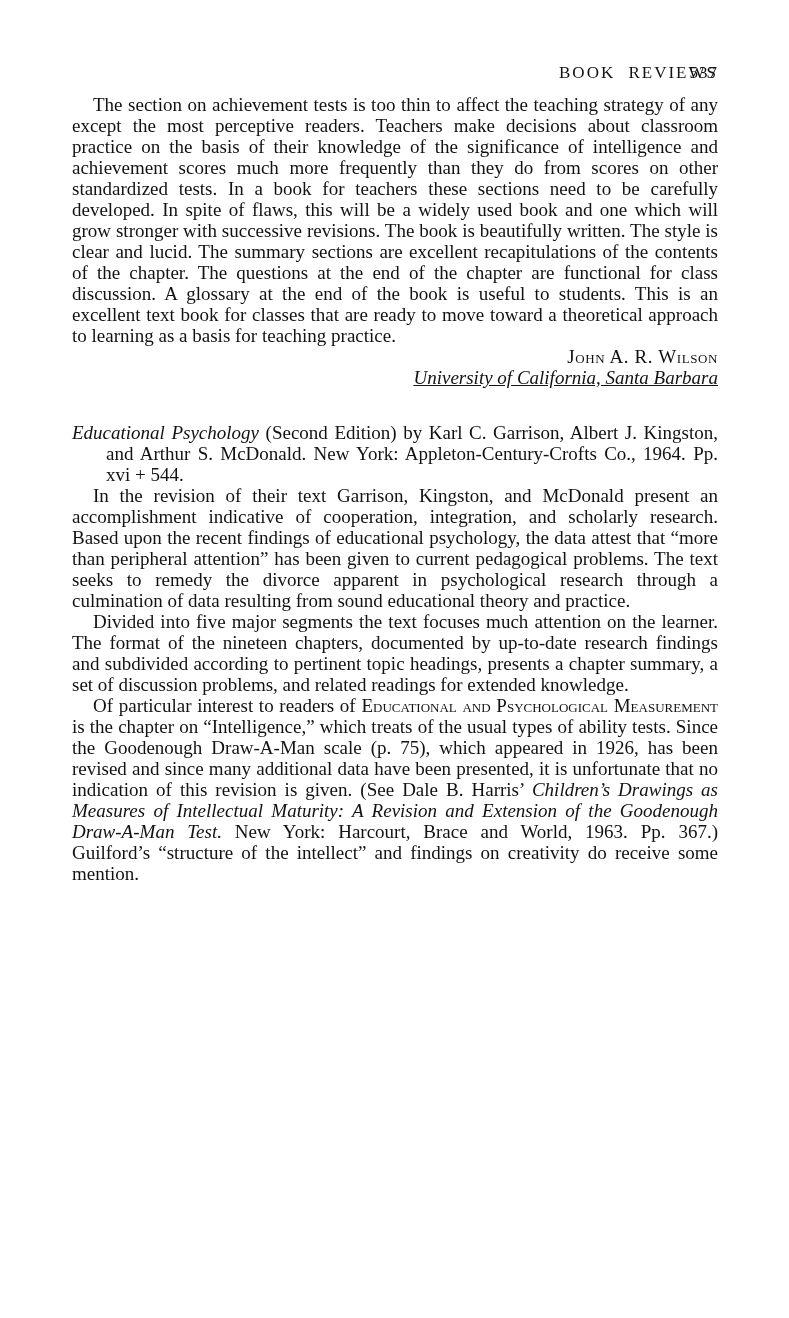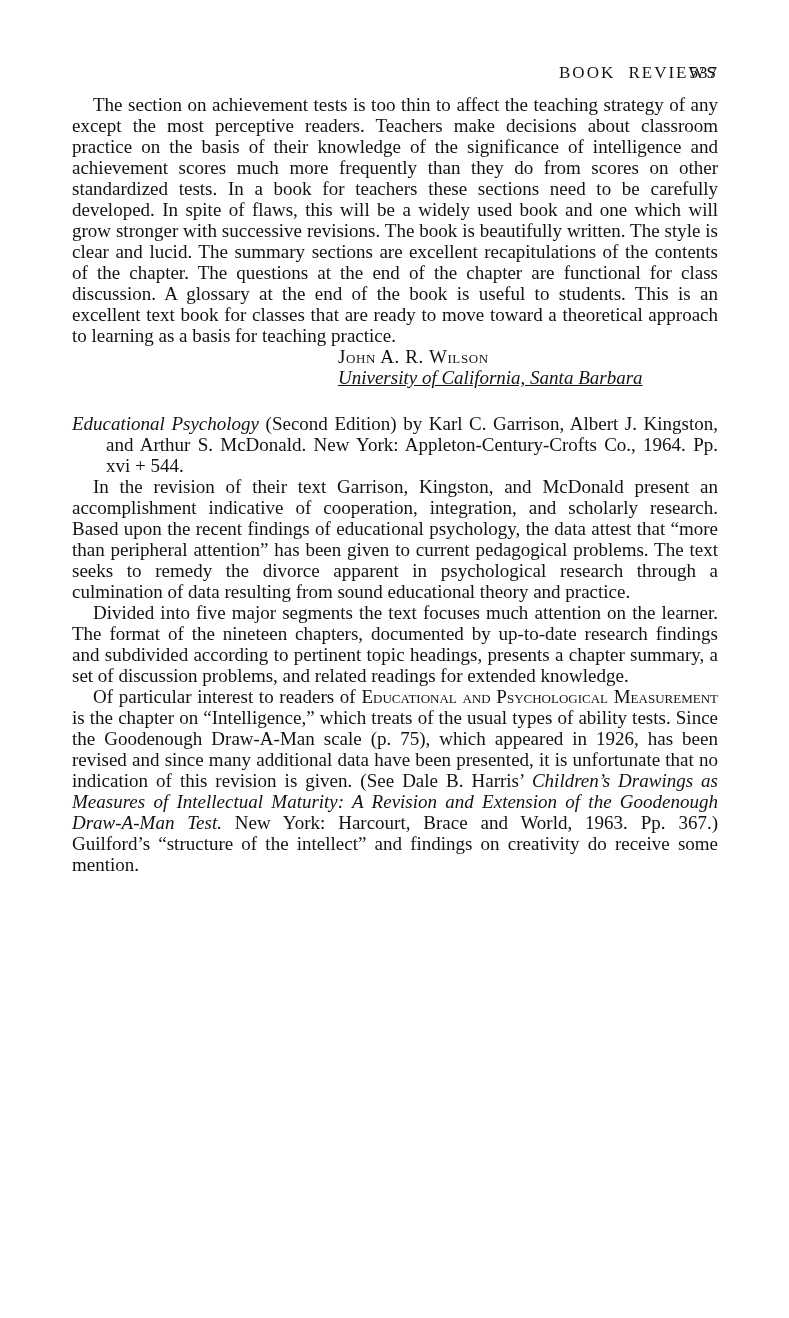--- a/index.html
+++ b/index.html
@@ -47,32 +47,32 @@
     text-align: justify;
   }
   .body-copy p {
     margin: 0;
   }
   p.para-indent {
     text-indent: 21px;
   }
   .signature {
     margin-left: 266px;
-    text-align: left;
+    text-align: right;
   }
   .sig-name {
     font-variant: small-caps;
     letter-spacing: 0.6px;
   }
   .sig-affil {
     font-style: italic;
     text-decoration: underline;
   }
   p.citation {
-    margin-top: 25px;
+    margin-top: 34px;
     padding-left: 34px;
     text-indent: -34px;
   }
   .seg-normal { font-style: normal; }
   .seg-italic { font-style: italic; }
   .seg-smallcaps { font-variant: small-caps; }
 </style>
 </head>
 <body>
 

